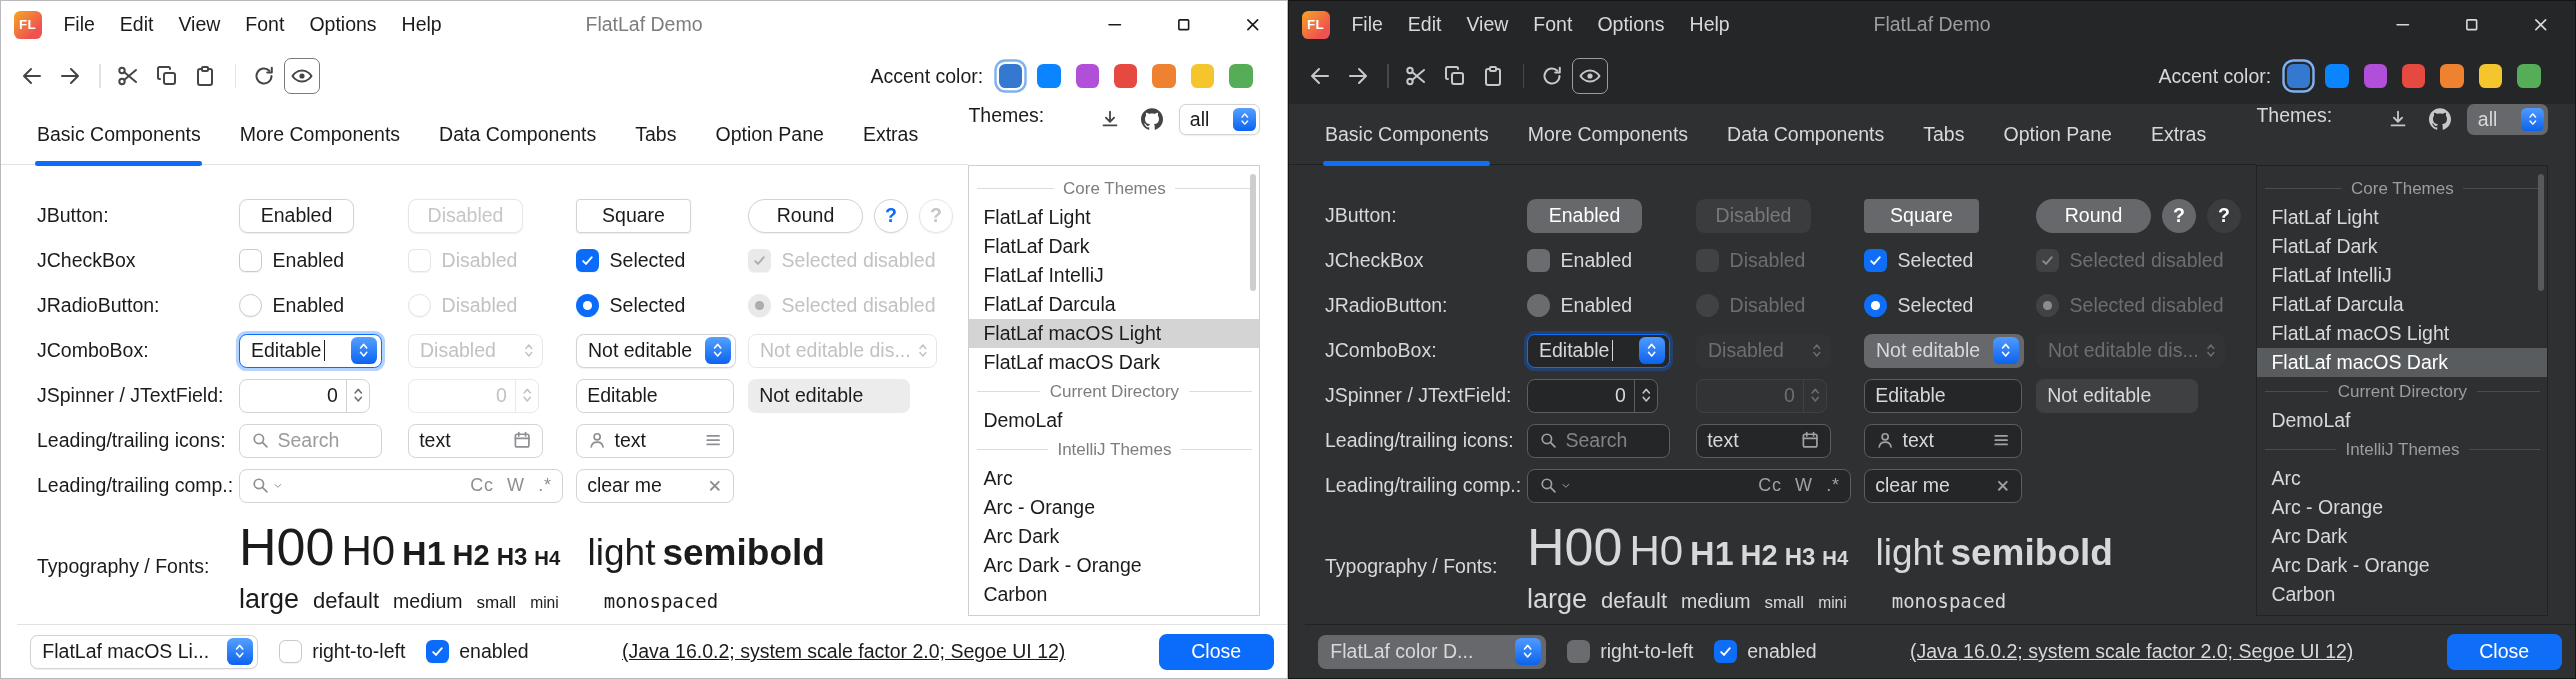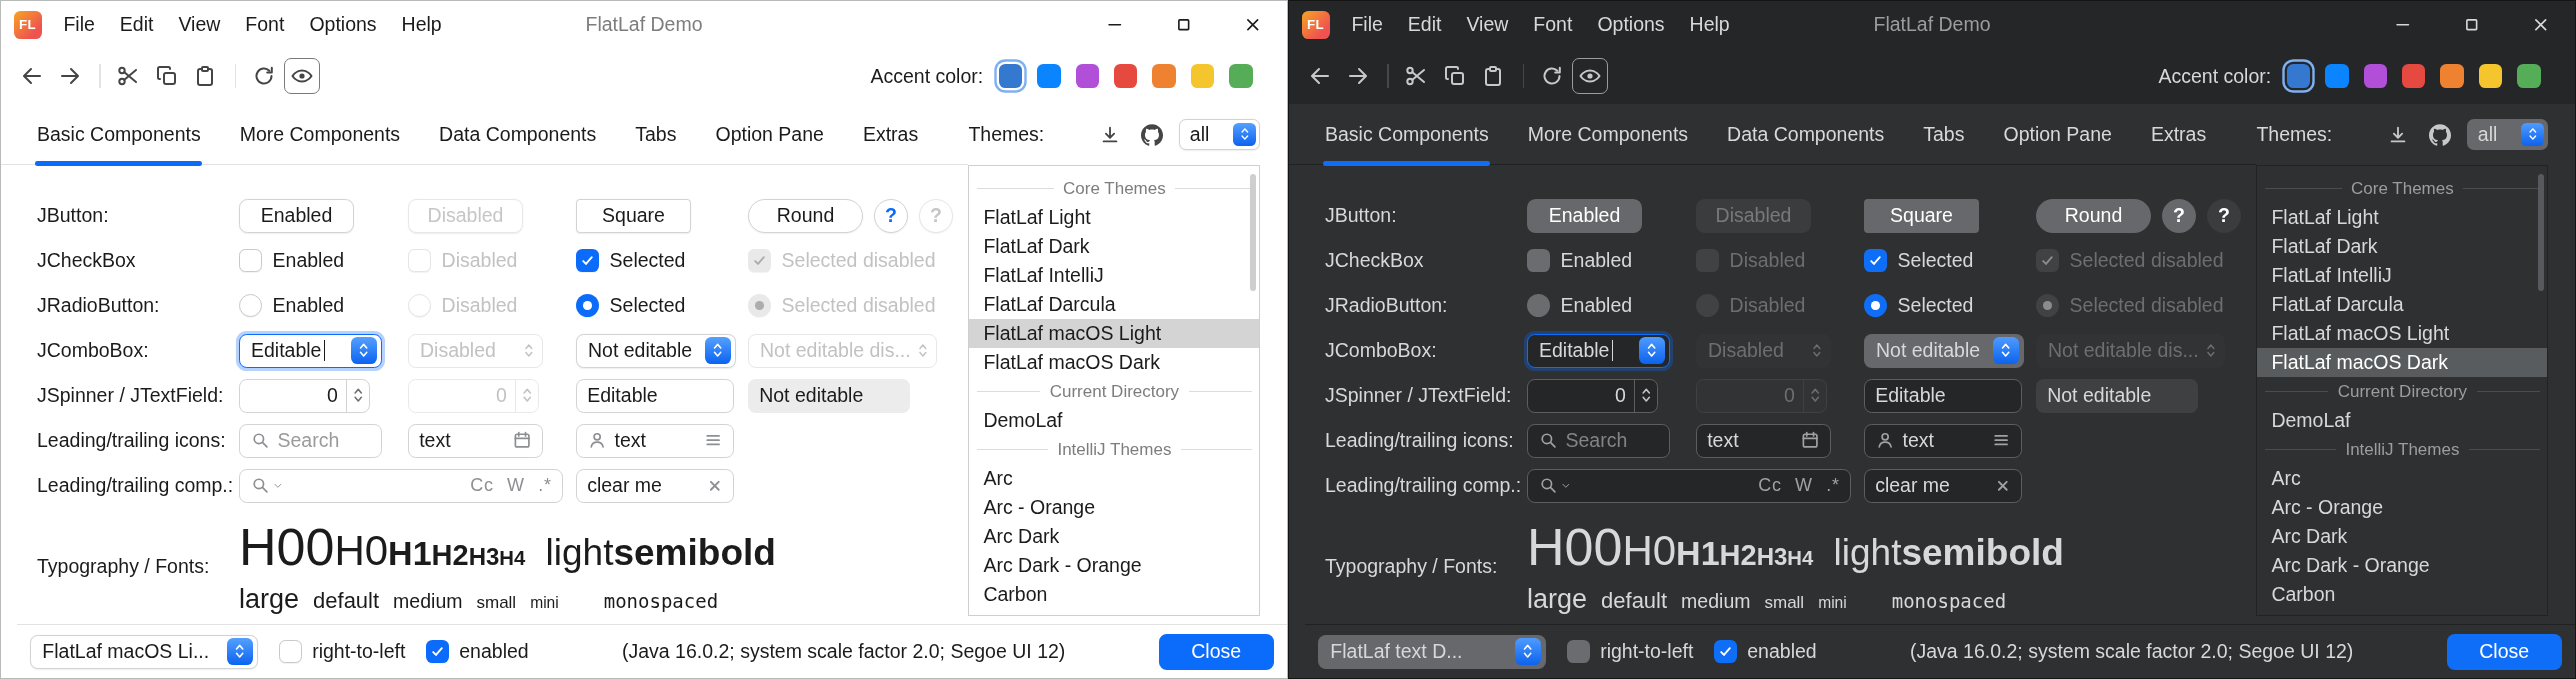--- a/index.html
+++ b/index.html
@@ -163,51 +163,51 @@
   .tf.w-edit { width:158px; } .tf.w-noedit { width:162px; } .tf.w-clear { width:158px; }
   .tf.bigsearch { width:324px; }
   .tspace { flex:1; }
   .toggle { color:var(--field-icon); font-size:18px; margin-left:6.3px; letter-spacing:0.8px; flex:none; }
   .clearx { color:var(--field-icon); margin-left:auto; display:flex; flex:none; }
   .clearx svg { width:15.6px; height:15.6px; }
 
   
   .crow.typo { height:auto; margin-top:9.4px; }
   .typo-body { grid-column:2 / -1; display:flex; flex-direction:column; gap:6.3px; min-width:0; }
-  .tline1 { display:flex; align-items:baseline; gap:0; }
+  .tline1 { display:flex; align-items:baseline; gap:7px; }
   .tline2 { display:flex; align-items:baseline; gap:14px; }
   .h00 { font-size:52px; } .h0 { font-size:42px; }
   .h1 { font-size:34px; font-weight:bold; } .h2 { font-size:29px; font-weight:bold; }
   .h3 { font-size:24px; font-weight:bold; } .h4 { font-size:20.3px; font-weight:bold;margin-top:20px; }
   .wlight { font-size:37px; font-weight:300; margin-left:20.3px; }
   .wsemi { font-size:37px; font-weight:600; }
   .slarge { font-size:27px; } .sdefault { font-size:22px; } .smedium { font-size:19.5px; }
   .ssmall { font-size:17px; } .smini { font-size:15.6px; }
   .smono { font-family:"DejaVu Sans Mono","Liberation Mono",monospace; font-size:19px; margin-left:31px; }
 
   
   .themes { width:292px; flex:none; display:flex; flex-direction:column; margin-right:26.6px; min-height:0; }
-  .themes-head { height:61px; flex:none; display:flex; align-items:center; gap:12px; }
+  .themes-head { height:61px; flex:none; display:flex; gap:12px; }
   .ibtn { width:30px; height:30px; display:flex; align-items:center; justify-content:center; color:var(--icon); flex:none; }
   .ibtn svg { width:22px; height:22px; }
   .ibtn.first { margin-left:auto; }
   .themes-list { flex:1; border:1.2px solid var(--list-border); background:var(--bg); overflow:hidden;
                  position:relative; padding-top:8px; margin-bottom:7.8px; min-height:0; }
   .titem { height:29px; display:flex; align-items:center; padding:0 11px 0 14px; white-space:nowrap; }
   .titem.selected { background:var(--list-sel); }
   .window.dark .titem.selected { color:#fff; }
   .titem.sep { color:var(--muted); font-size:17px; gap:9.4px; padding:0 7.8px; }
   .titem.sep::before, .titem.sep::after { content:""; flex:1; height:1.2px; background:var(--sep-line); }
   .tscroll { position:absolute; top:7.8px; right:3.1px; width:6.3px; height:117px; border-radius:3.1px;
              background:var(--scroll); opacity:.9; }
 
   
   .statusbar { height:54px; flex:none; border-top:1.2px solid var(--line); background:var(--bg);
                display:flex; align-items:center; padding:0 13.3px; gap:20.3px;margin-left:16px; }
-  .status-info { flex:1; text-align:center; white-space:nowrap; overflow:hidden; }
+  .status-info { flex:1; text-align:center; white-space:nowrap; overflow:hidden;text-decoration:underline; }
   .close-btn { width:115px; height:36px; border-radius:7.8px; border:none; background:var(--accent);
                color:#fff; font:inherit; flex:none; }
   .icsvg { fill:none; stroke:currentColor; stroke-width:2; stroke-linecap:round; stroke-linejoin:round; }
 </style>
 </head>
 <body>
 
 <div id="desktop">
 <div class="window light">
 
@@ -1159,21 +1159,21 @@
             </div>
             <div class="titem">
               <span>Cobalt 2</span>
             </div>
           </div>
     </aside>
   </div>
 
   <footer class="statusbar">
     <div class="combo status">
-      <span class="combo-text">FlatLaf text D...</span>
+      <span class="combo-text">FlatLaf color D...</span>
       <span class="flex"></span>
       <span class="combo-btn">
             <svg class="icsvg" viewBox="0 0 16 26" stroke-width="2.4">
               <path d="M4 10.2L8 5.6l4 4.6"></path>
               <path d="M4 15.8l4 4.6 4-4.6"></path>
             </svg>
           </span>
     </div>
     <label class="cgroup">
       <span class="cb"></span>

